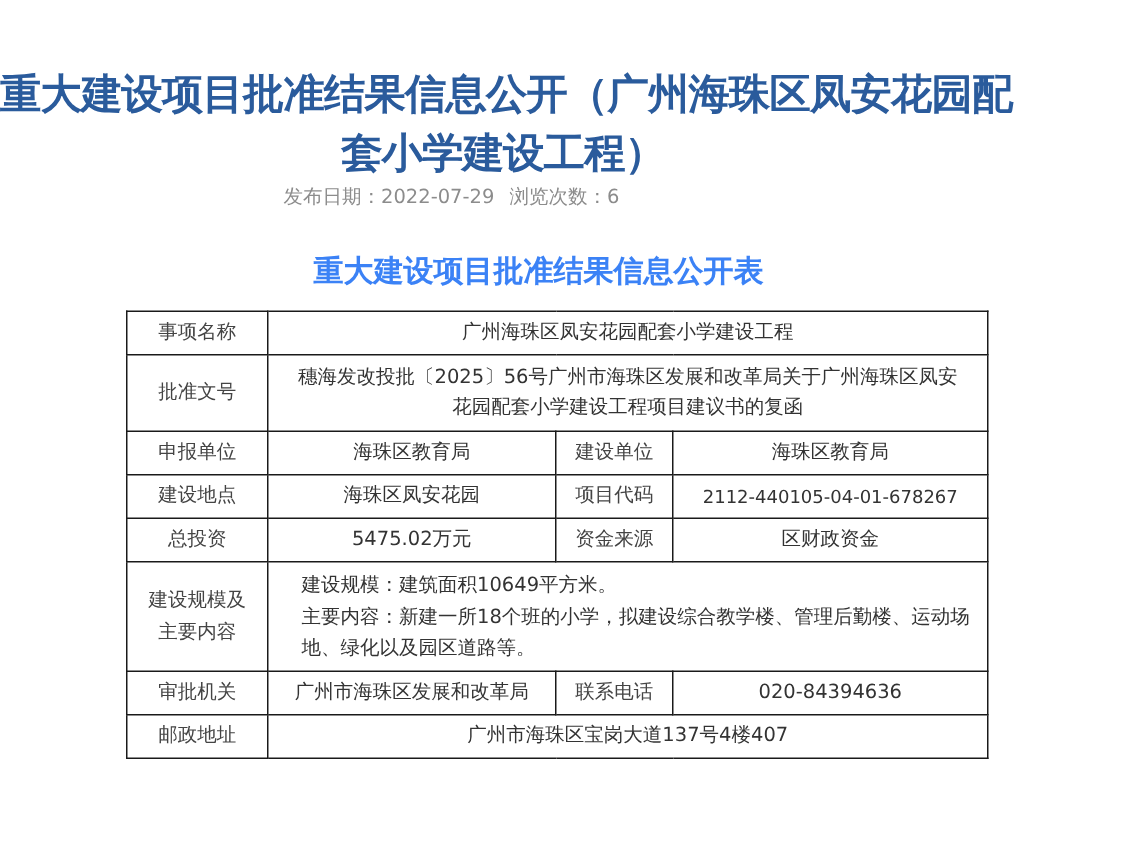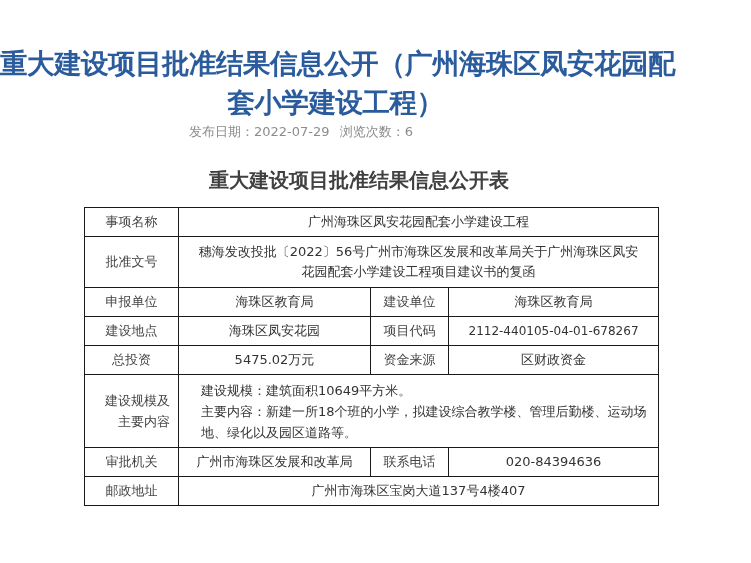--- a/index.html
+++ b/index.html
@@ -38,21 +38,21 @@
       line-height: 18px;
       white-space: nowrap;
     }
     .meta .views { margin-left: 6px; }
     .table-title {
       position: absolute;
       left: 0;
       top: 167px;
       width: 718px;
       text-align: center;
-      color: #404040;
+      color: #3b82f6;
       font-weight: bold;
       font-size: 20px;
       line-height: 26px;
       white-space: nowrap;
     }
     table.info {
       position: absolute;
       left: 84px;
       top: 207px;
       width: 574px;
@@ -101,42 +101,42 @@
     <col style="width:78px">
     <col style="width:210px">
   </colgroup>
   <tbody>
       <tr class="r1">
     <td class="label">事项名称</td>
     <td class="bold" colspan="3">广州海珠区凤安花园配套小学建设工程</td>
   </tr>
   <tr class="r2">
     <td class="label">批准文号</td>
-    <td class="bold wrap" colspan="3" style="padding:3px 14px;">穗海发改投批〔2022〕56号广州市海珠区发展和改革局关于广州海珠区凤安花园配套小学建设工程项目建议书的复函</td>
+    <td class="bold wrap" colspan="3" style="padding:3px 14px;">穗海发改投批〔2025〕56号广州市海珠区发展和改革局关于广州海珠区凤安花园配套小学建设工程项目建议书的复函</td>
   </tr>
   <tr class="r3">
     <td class="label">申报单位</td>
     <td>海珠区教育局</td>
     <td class="label">建设单位</td>
     <td>海珠区教育局</td>
   </tr>
   <tr class="r4">
     <td class="label">建设地点</td>
     <td>海珠区凤安花园</td>
     <td class="label">项目代码</td>
     <td style="font-size:12px;">2112-440105-04-01-678267</td>
   </tr>
   <tr class="r5">
     <td class="label">总投资</td>
     <td>5475.02万元</td>
     <td class="label">资金来源</td>
     <td>区财政资金</td>
   </tr>
   <tr class="r6">
-    <td class="label wrap" style="padding:0 8px; line-height:21px;text-align:right;">建设规模及主要内容</td>
+    <td class="label wrap" style="padding:0 8px; line-height:21px;">建设规模及主要内容</td>
     <td class="left wrap content-lines" colspan="3">
       <span class="ln">建设规模：建筑面积10649平方米。</span>
       <span class="ln">主要内容：新建一所18个班的小学，拟建设综合教学楼、管理后勤楼、运动场地、绿化以及园区道路等。</span>
     </td>
   </tr>
   <tr class="r7">
     <td class="label">审批机关</td>
     <td>广州市海珠区发展和改革局</td>
     <td class="label">联系电话</td>
     <td>020-84394636</td>

